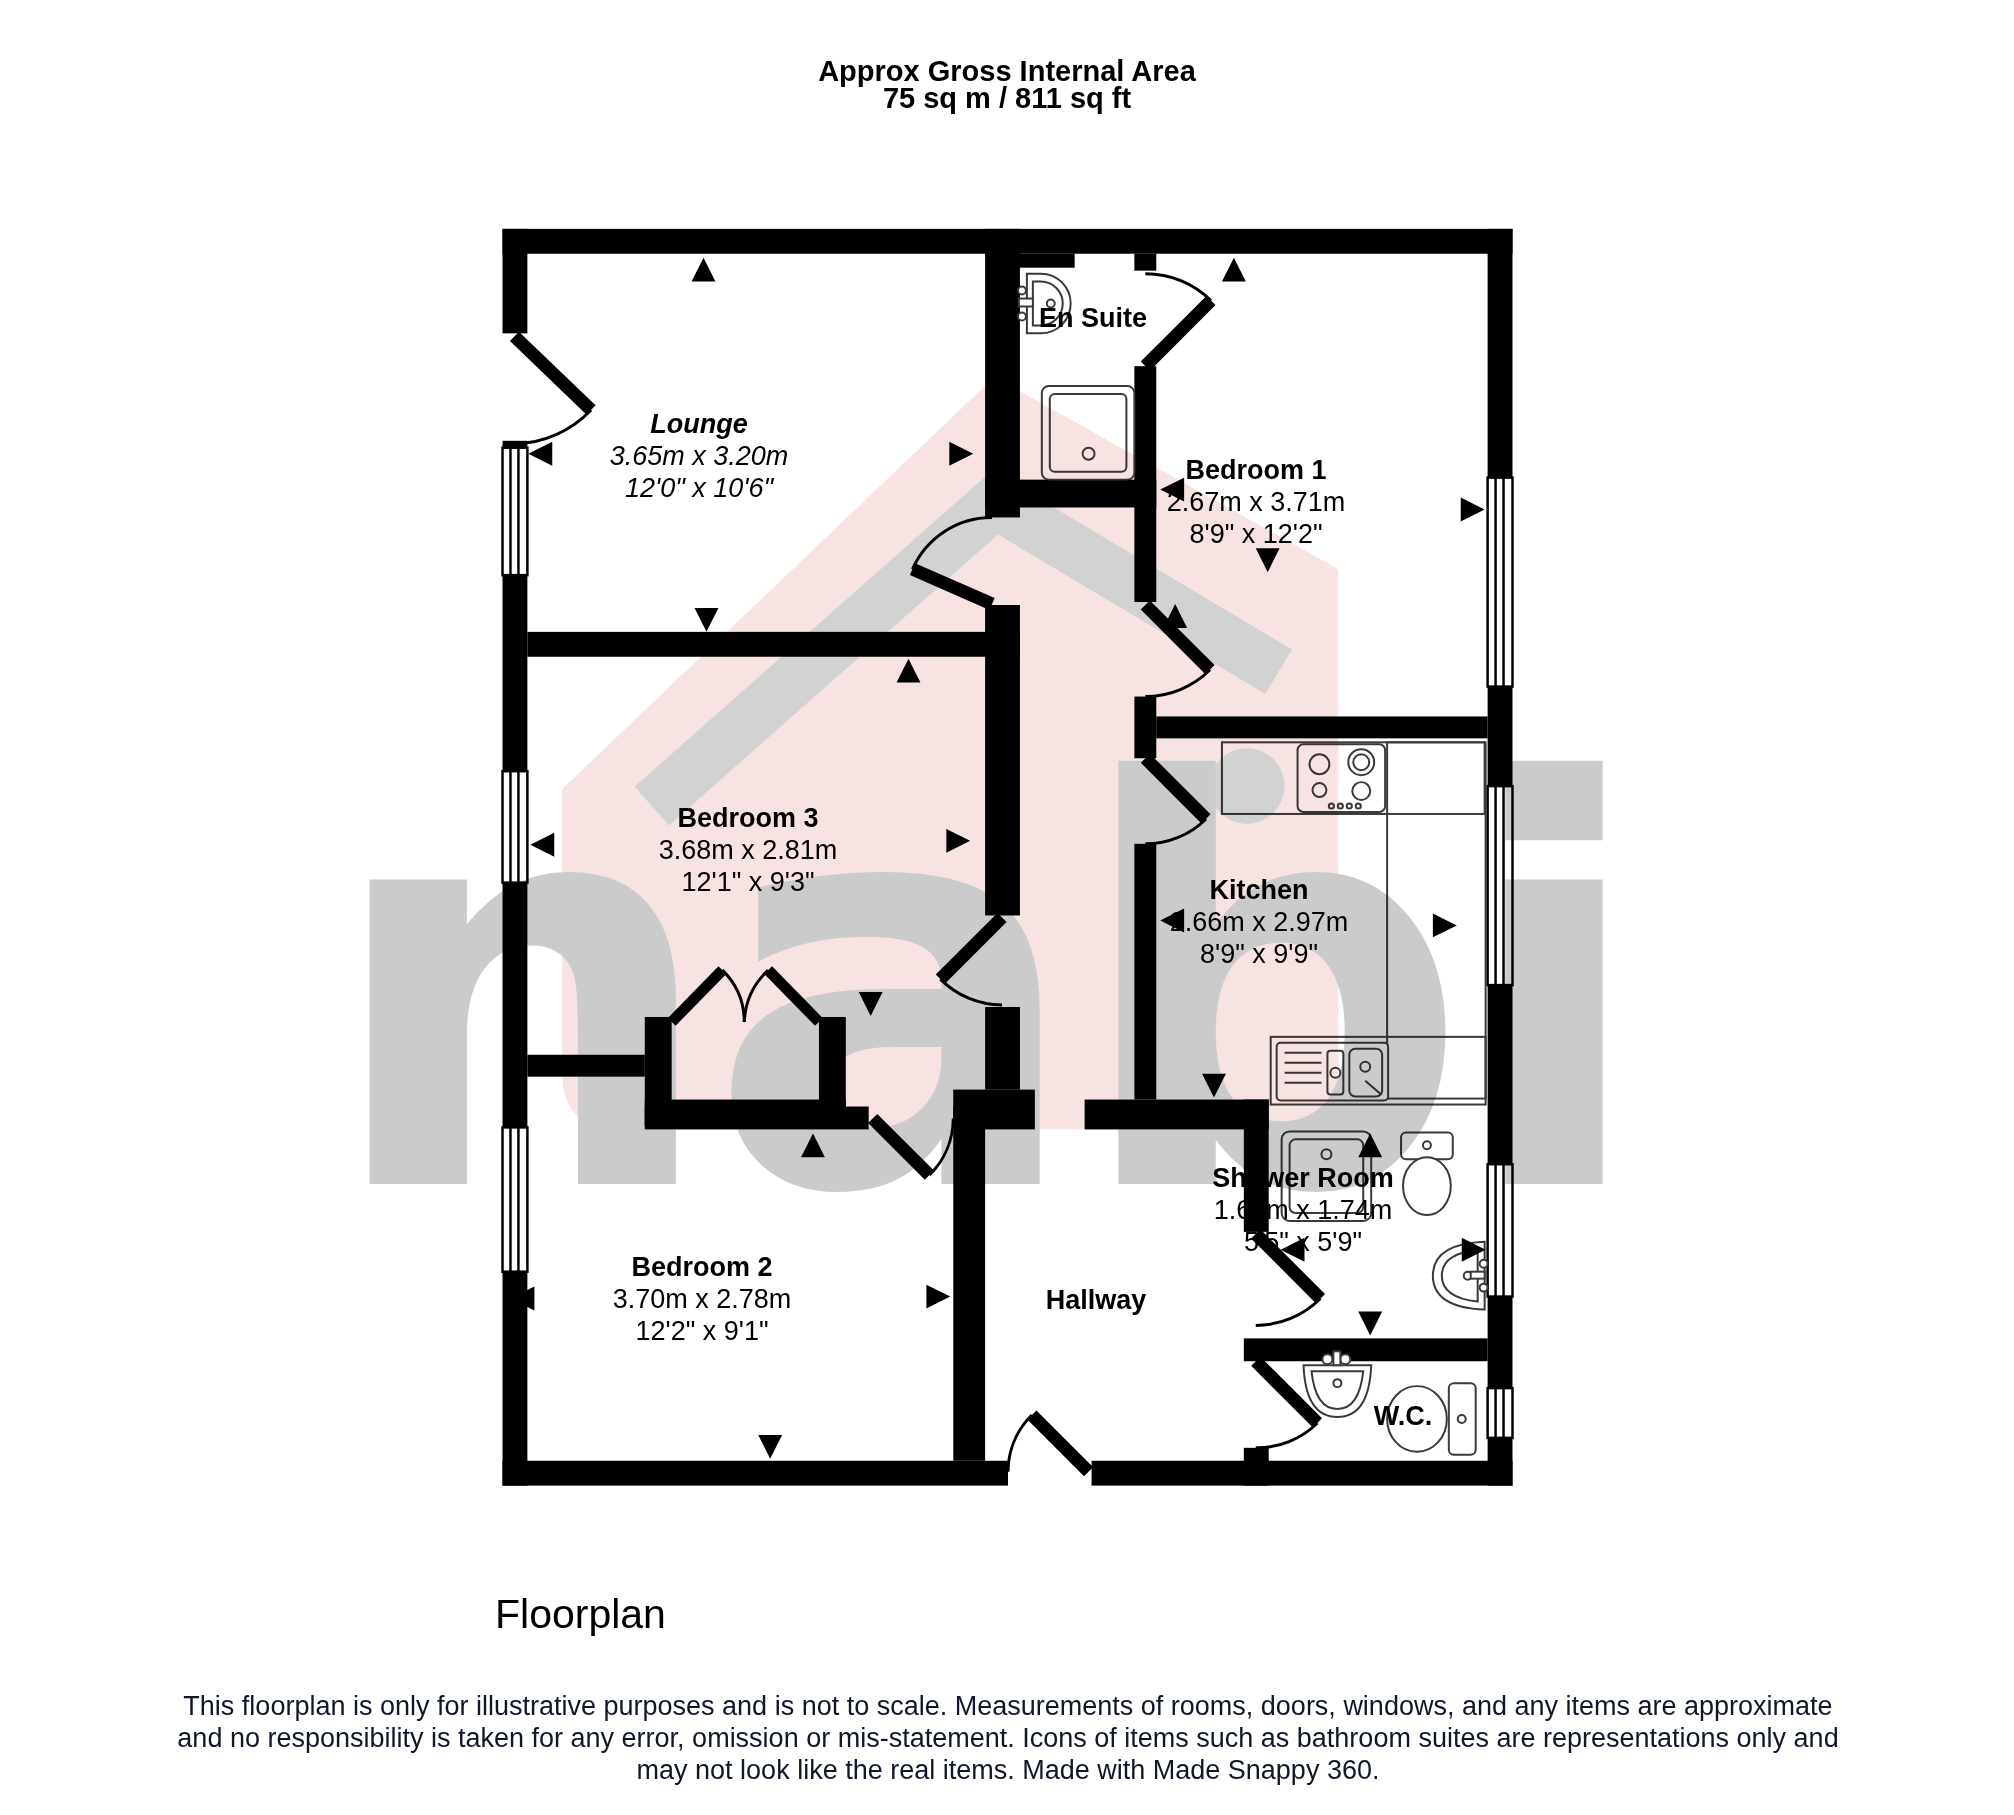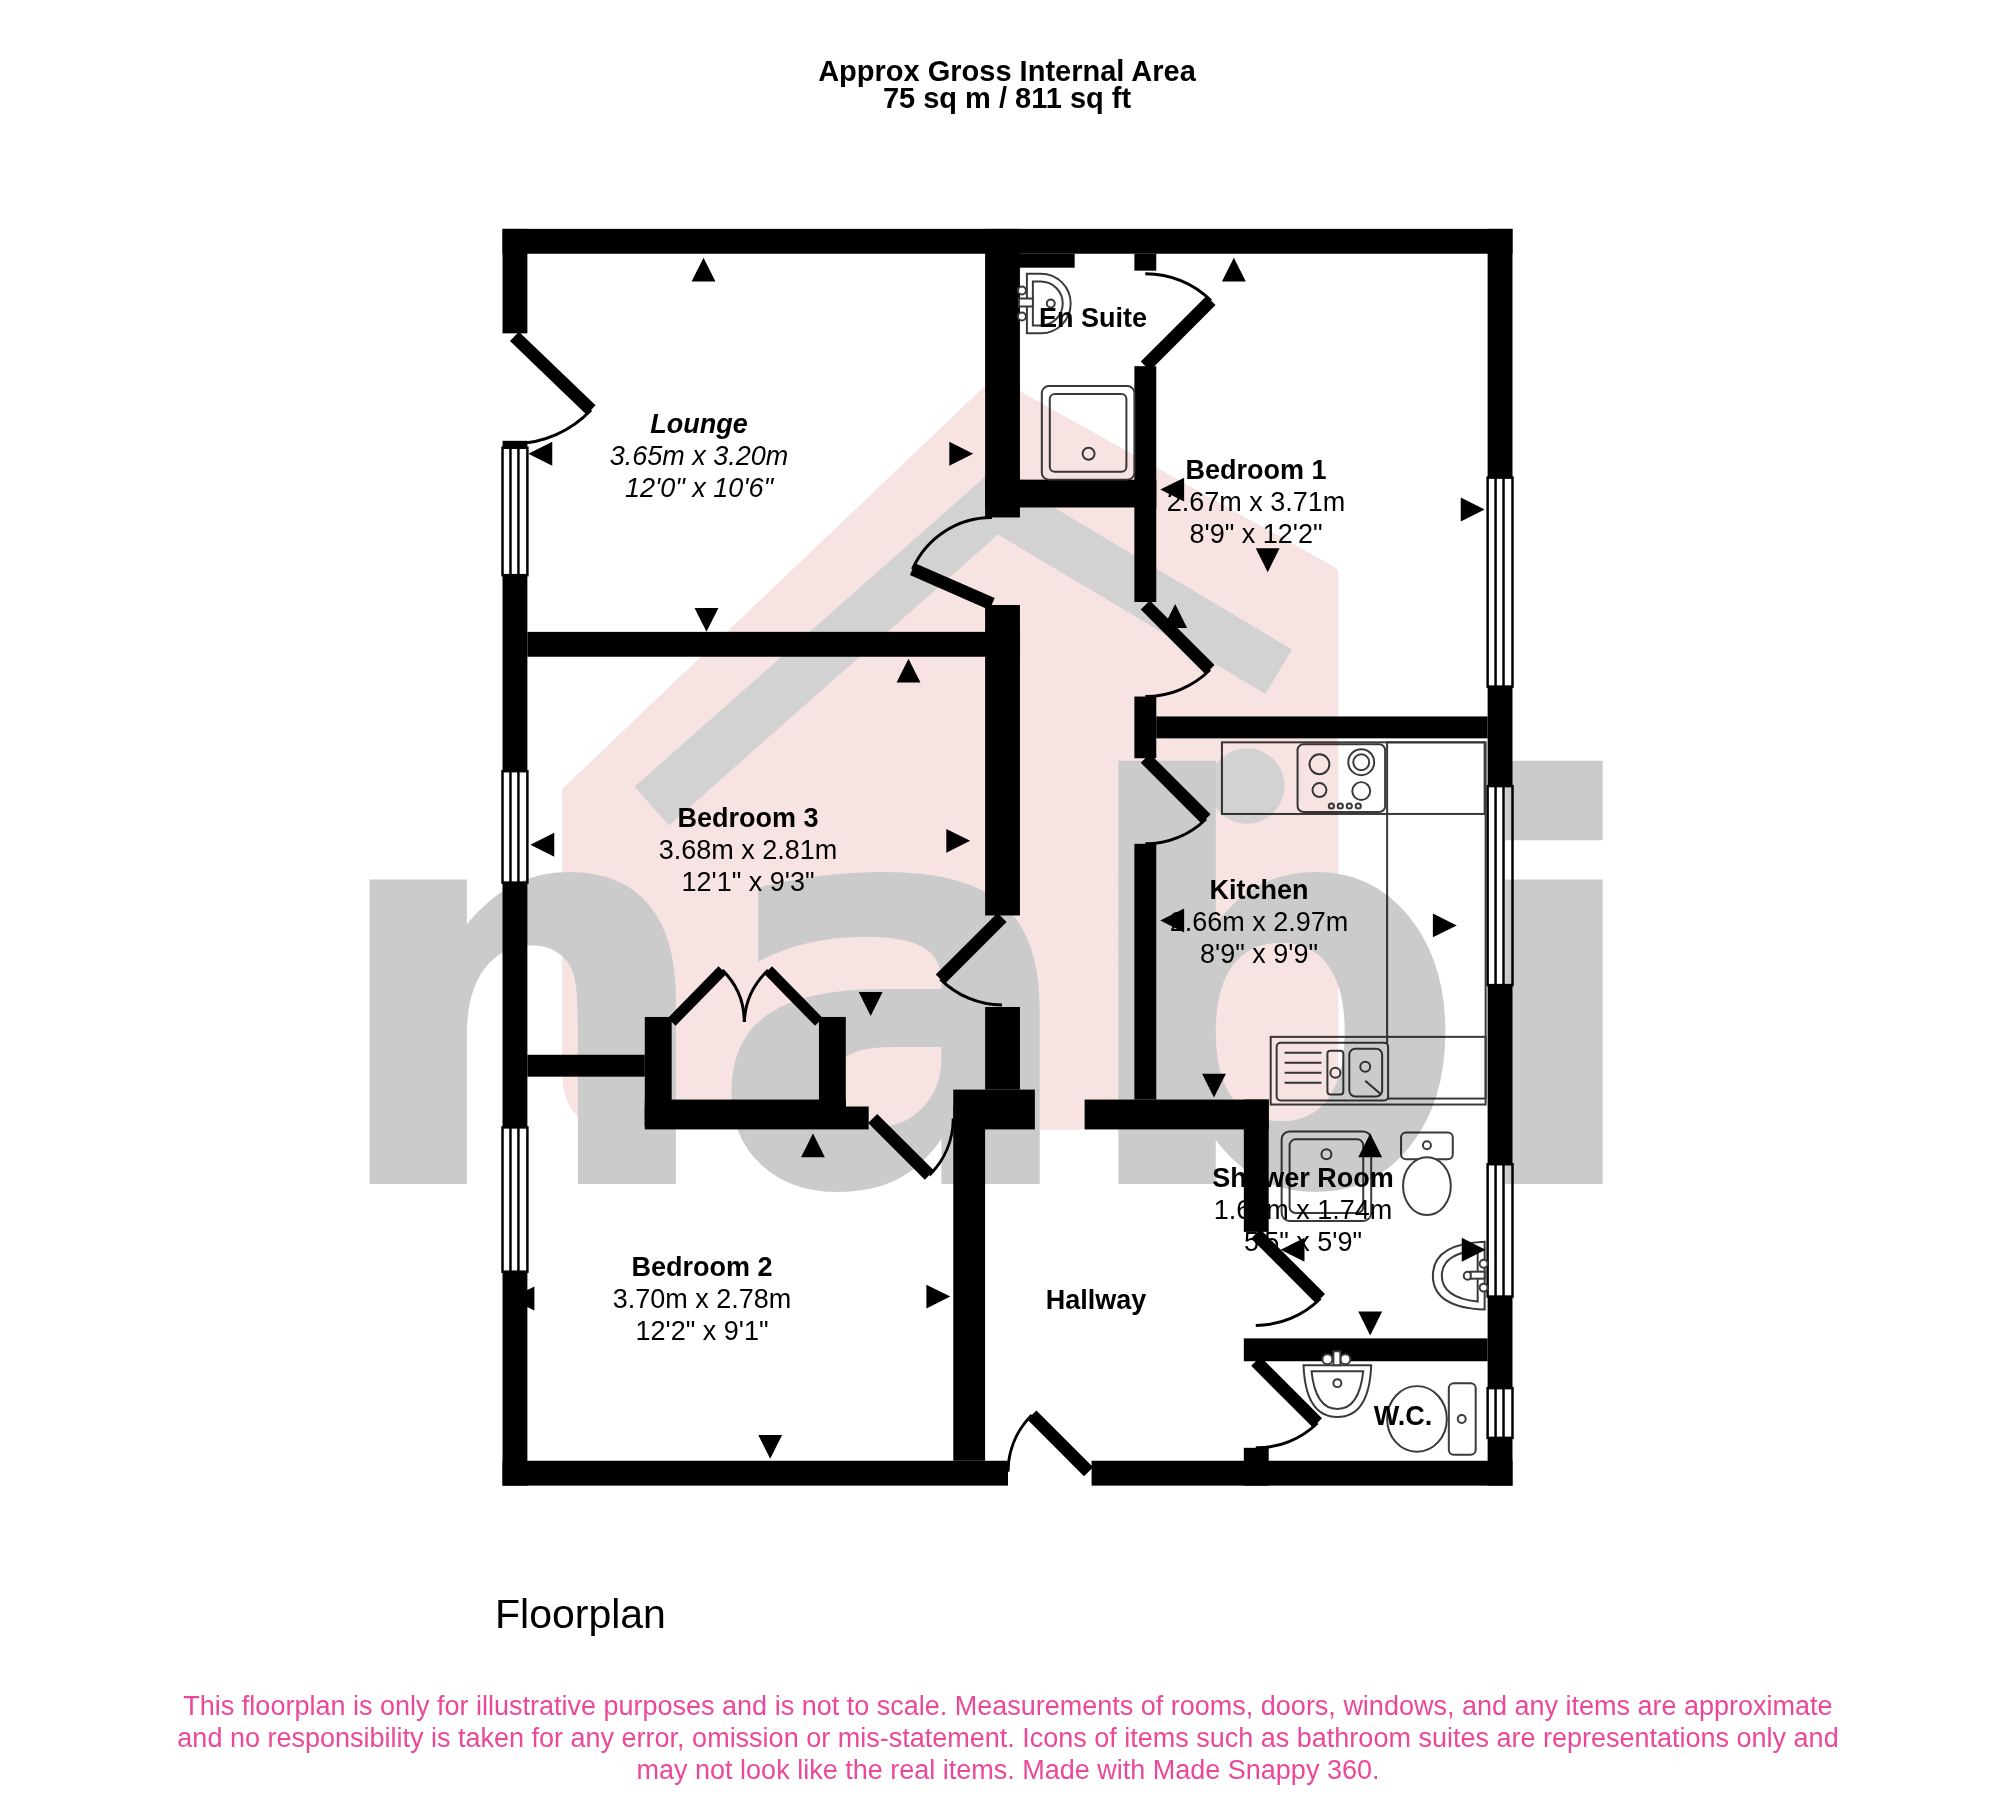--- a/index.html
+++ b/index.html
@@ -8,21 +8,21 @@
   .plan-svg{position:absolute;left:0;top:0;}
   .wm{mix-blend-mode:multiply;}
   .title{position:absolute;left:1007px;top:58px;transform:translateX(-50%);
          text-align:center;font-weight:bold;font-size:29px;line-height:27px;color:#000;white-space:nowrap;}
   .room-label{position:absolute;transform:translate(-50%,-50%);text-align:center;
               font-size:27px;line-height:32px;color:#000;white-space:nowrap;z-index:5;}
   .room-label .rname{font-weight:bold;}
   .room-label.wrap{white-space:normal;width:109px;line-height:30px;}
   .floorplan-label{position:absolute;left:495px;top:1560px;font-size:41px;color:#000;margin-top:31px;}
   .disclaimer{position:absolute;left:1008px;top:1690px;transform:translateX(-50%);
-              text-align:center;font-size:27px;line-height:32px;color:#ec4899;white-space:nowrap;}
+              text-align:center;font-size:27px;line-height:32px;color:#0f172a;white-space:nowrap;}
 </style>
 </head>
 <body>
 
 <div class="canvas">
 
   <svg class="plan-svg" width="2015" height="1816" viewBox="0 0 2025 1825">
 
     <g fill="#000000">
       <rect x="505" y="230" width="1015" height="25"></rect>

